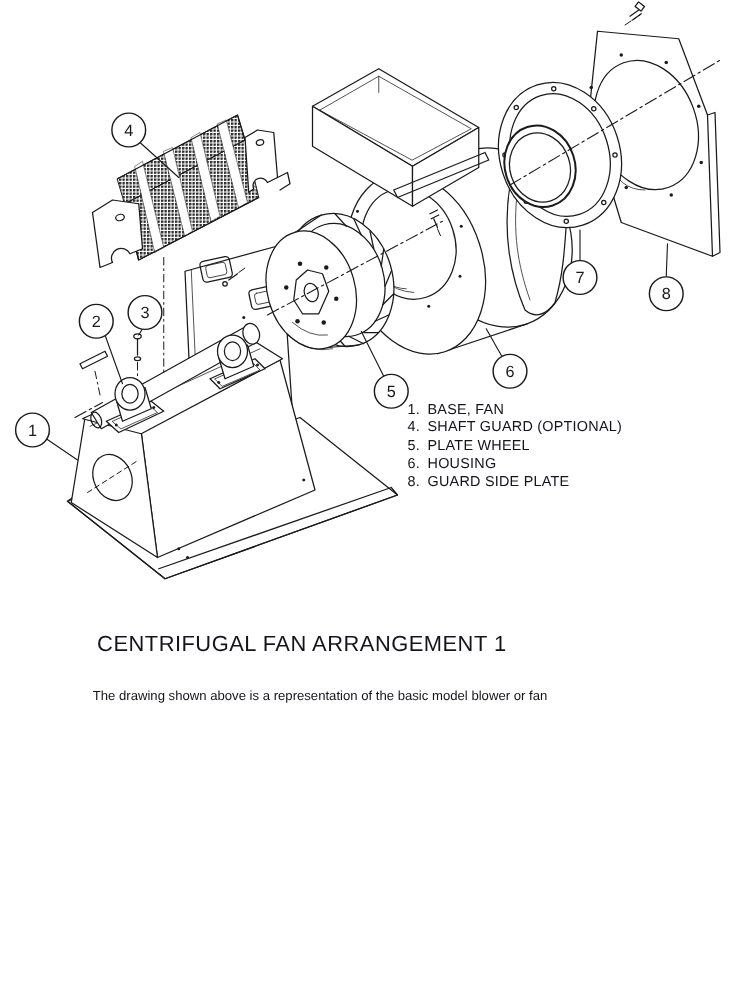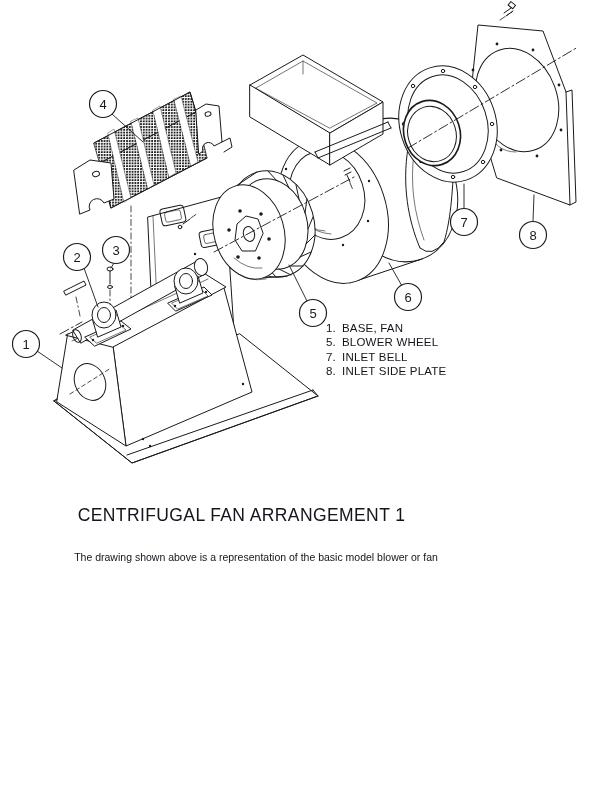--- a/index.html
+++ b/index.html
@@ -260,21 +260,22 @@
     </g>
     <g class="callout">
       <path class="leader" d="M533,221 L534,195"></path>
       <circle class="wf" cx="533" cy="235" r="13.5"></circle>
       <text class="cnum" x="533" y="239.5">8</text>
     </g>
   </svg>
 
   <div class="parts-list">
     <div class="row"><span class="num">1.</span><span>BASE, FAN</span></div>
-    <div class="row"><span class="num">5.</span><span>BLOWER WHEEL</span></div>
-    <div class="row"><span class="num">7.</span><span>INLET BELL</span></div>
-    <div class="row"><span class="num">8.</span><span>INLET SIDE PLATE</span></div>
+    <div class="row"><span class="num">4.</span><span>SHAFT GUARD (OPTIONAL)</span></div>
+    <div class="row"><span class="num">5.</span><span>PLATE WHEEL</span></div>
+    <div class="row"><span class="num">6.</span><span>HOUSING</span></div>
+    <div class="row"><span class="num">8.</span><span>GUARD SIDE PLATE</span></div>
   </div>
 
   <div class="drawing-title">CENTRIFUGAL FAN ARRANGEMENT 1</div>
   <div class="drawing-caption">The drawing shown above is a representation of the basic model blower or fan</div>
 
 </div>
 
 </body></html>

